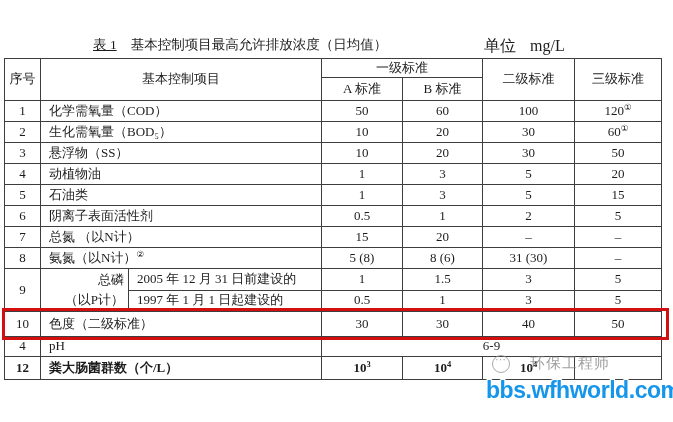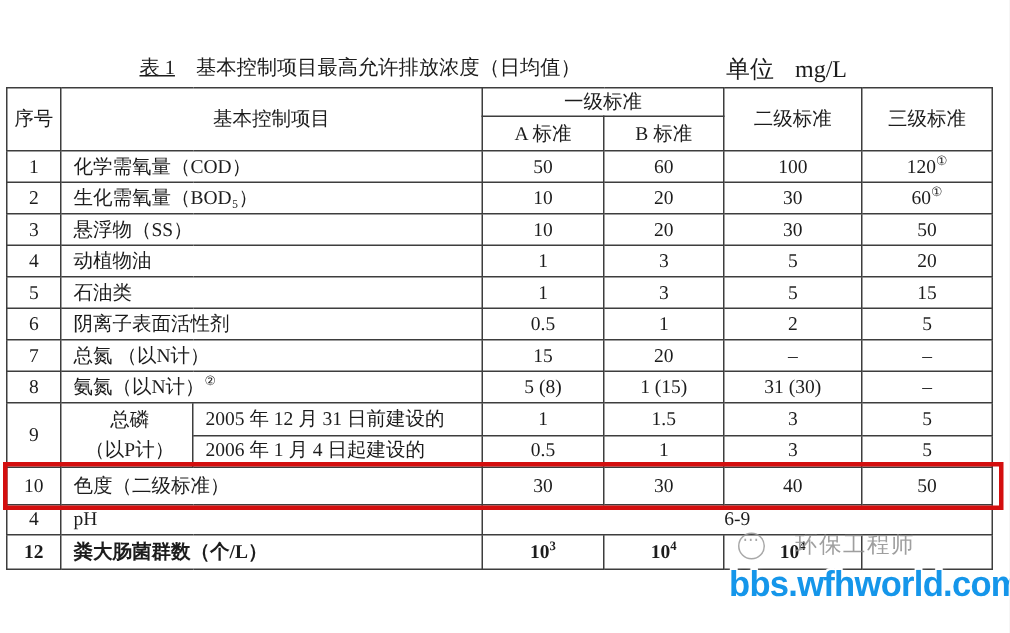--- a/index.html
+++ b/index.html
@@ -24,21 +24,21 @@
     text-align:center; vertical-align:middle; padding:1px 4px; line-height:1.15;
   }
   .std thead tr.h1 th { height:19px; }
   .std thead tr.h2 th { height:23px;margin-top:16px; }
   .std tbody td { height:21px; }
   .std tr.tall td { height:25px; }
   .std tr.short td { height:20px; }
   .std tr.last td { height:23px;font-weight:bold; }
   .std .item { text-align:left; padding-left:8px; }
   .std sup { font-size:8.5px; vertical-align:super; line-height:0; }
-  .two-line div { line-height:20px; text-align:center; }
+  .two-line div { line-height:20px; text-align:right; }
 
   .highlight-box {
     position:absolute; left:2px; width:667px;
     border:3px solid #d40f0f; background:transparent; pointer-events:none;
   }
 
   .wm-gray {
     position:absolute; left:492px; top:354px; display:flex; align-items:center;
     gap:20px; color:#8f8f8f; opacity:0.85; font-size:15px; letter-spacing:1px;
     white-space:nowrap;
@@ -150,38 +150,38 @@
         <td colspan="2" class="item">总氮 （以N计）</td>
         <td>15</td>
         <td>20</td>
         <td>–</td>
         <td>–</td>
       </tr>
       <tr>
         <td>8</td>
         <td colspan="2" class="item"><span>氨氮（以N计）</span><sup>②</sup></td>
         <td>5 (8)</td>
-        <td>1 (15)</td>
+        <td>8 (6)</td>
         <td>31 (30)</td>
         <td>–</td>
       </tr>
       <tr>
         <td rowspan="2">9</td>
         <td rowspan="2" class="item two-line">
           <div>总磷</div>
           <div>（以P计）</div>
         </td>
         <td class="item">2005 年 12 月 31 日前建设的</td>
         <td>1</td>
         <td>1.5</td>
         <td>3</td>
         <td>5</td>
       </tr>
       <tr>
-        <td class="item">2006 年 1 月 4 日起建设的</td>
+        <td class="item">1997 年 1 月 1 日起建设的</td>
         <td>0.5</td>
         <td>1</td>
         <td>3</td>
         <td>5</td>
       </tr>
       <tr id="row10" class="tall">
         <td>10</td>
         <td colspan="2" class="item">色度（二级标准）</td>
         <td>30</td>
         <td>30</td>

